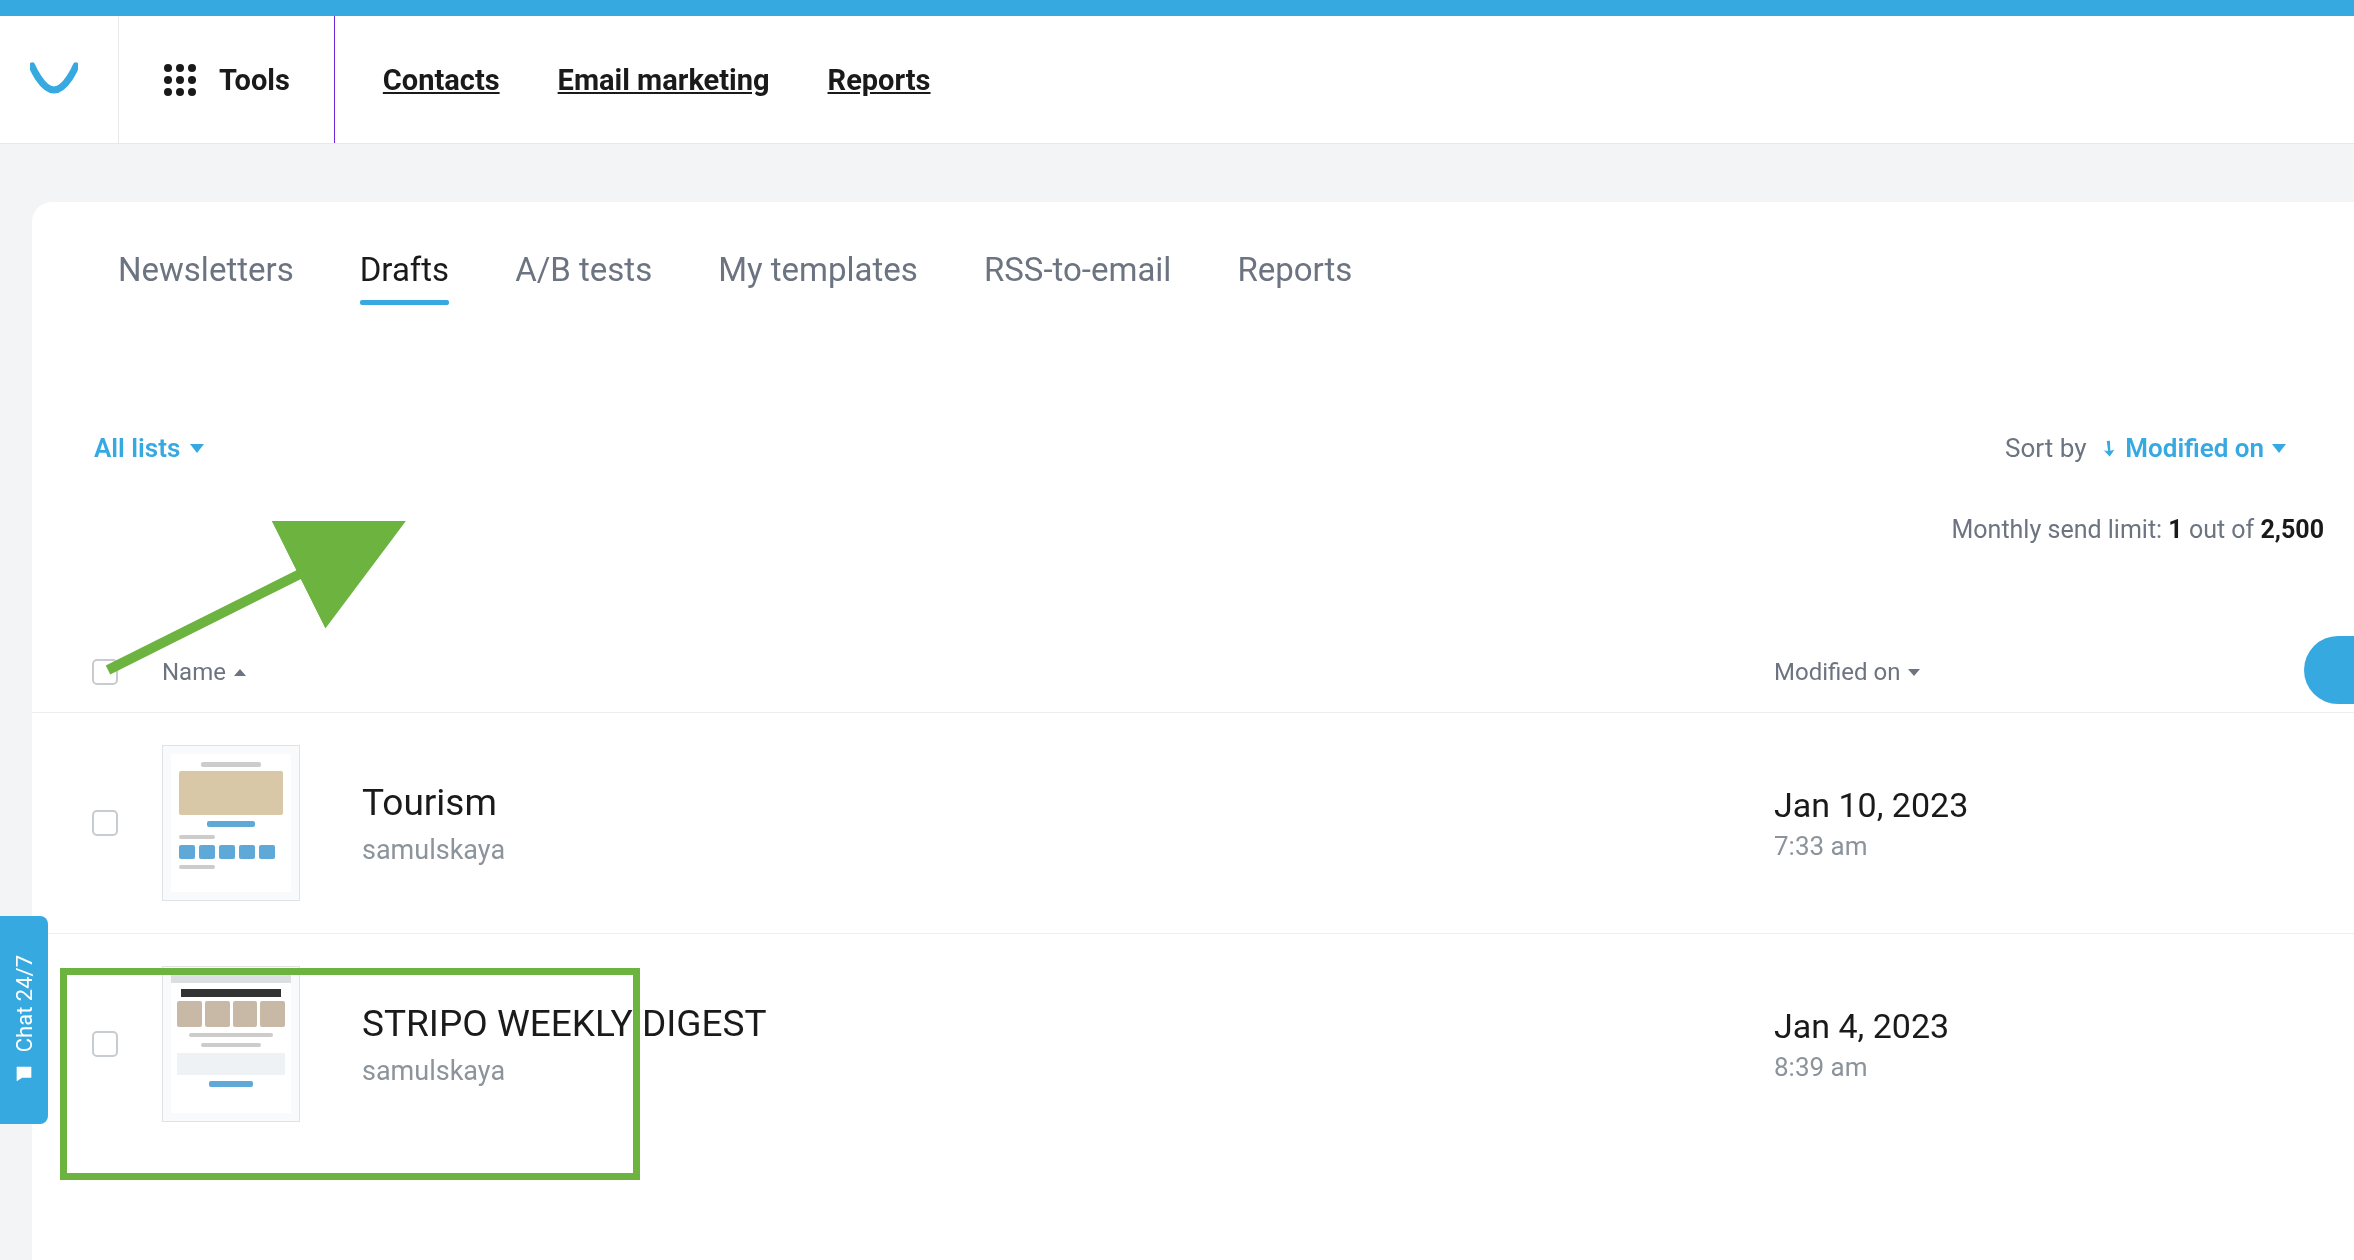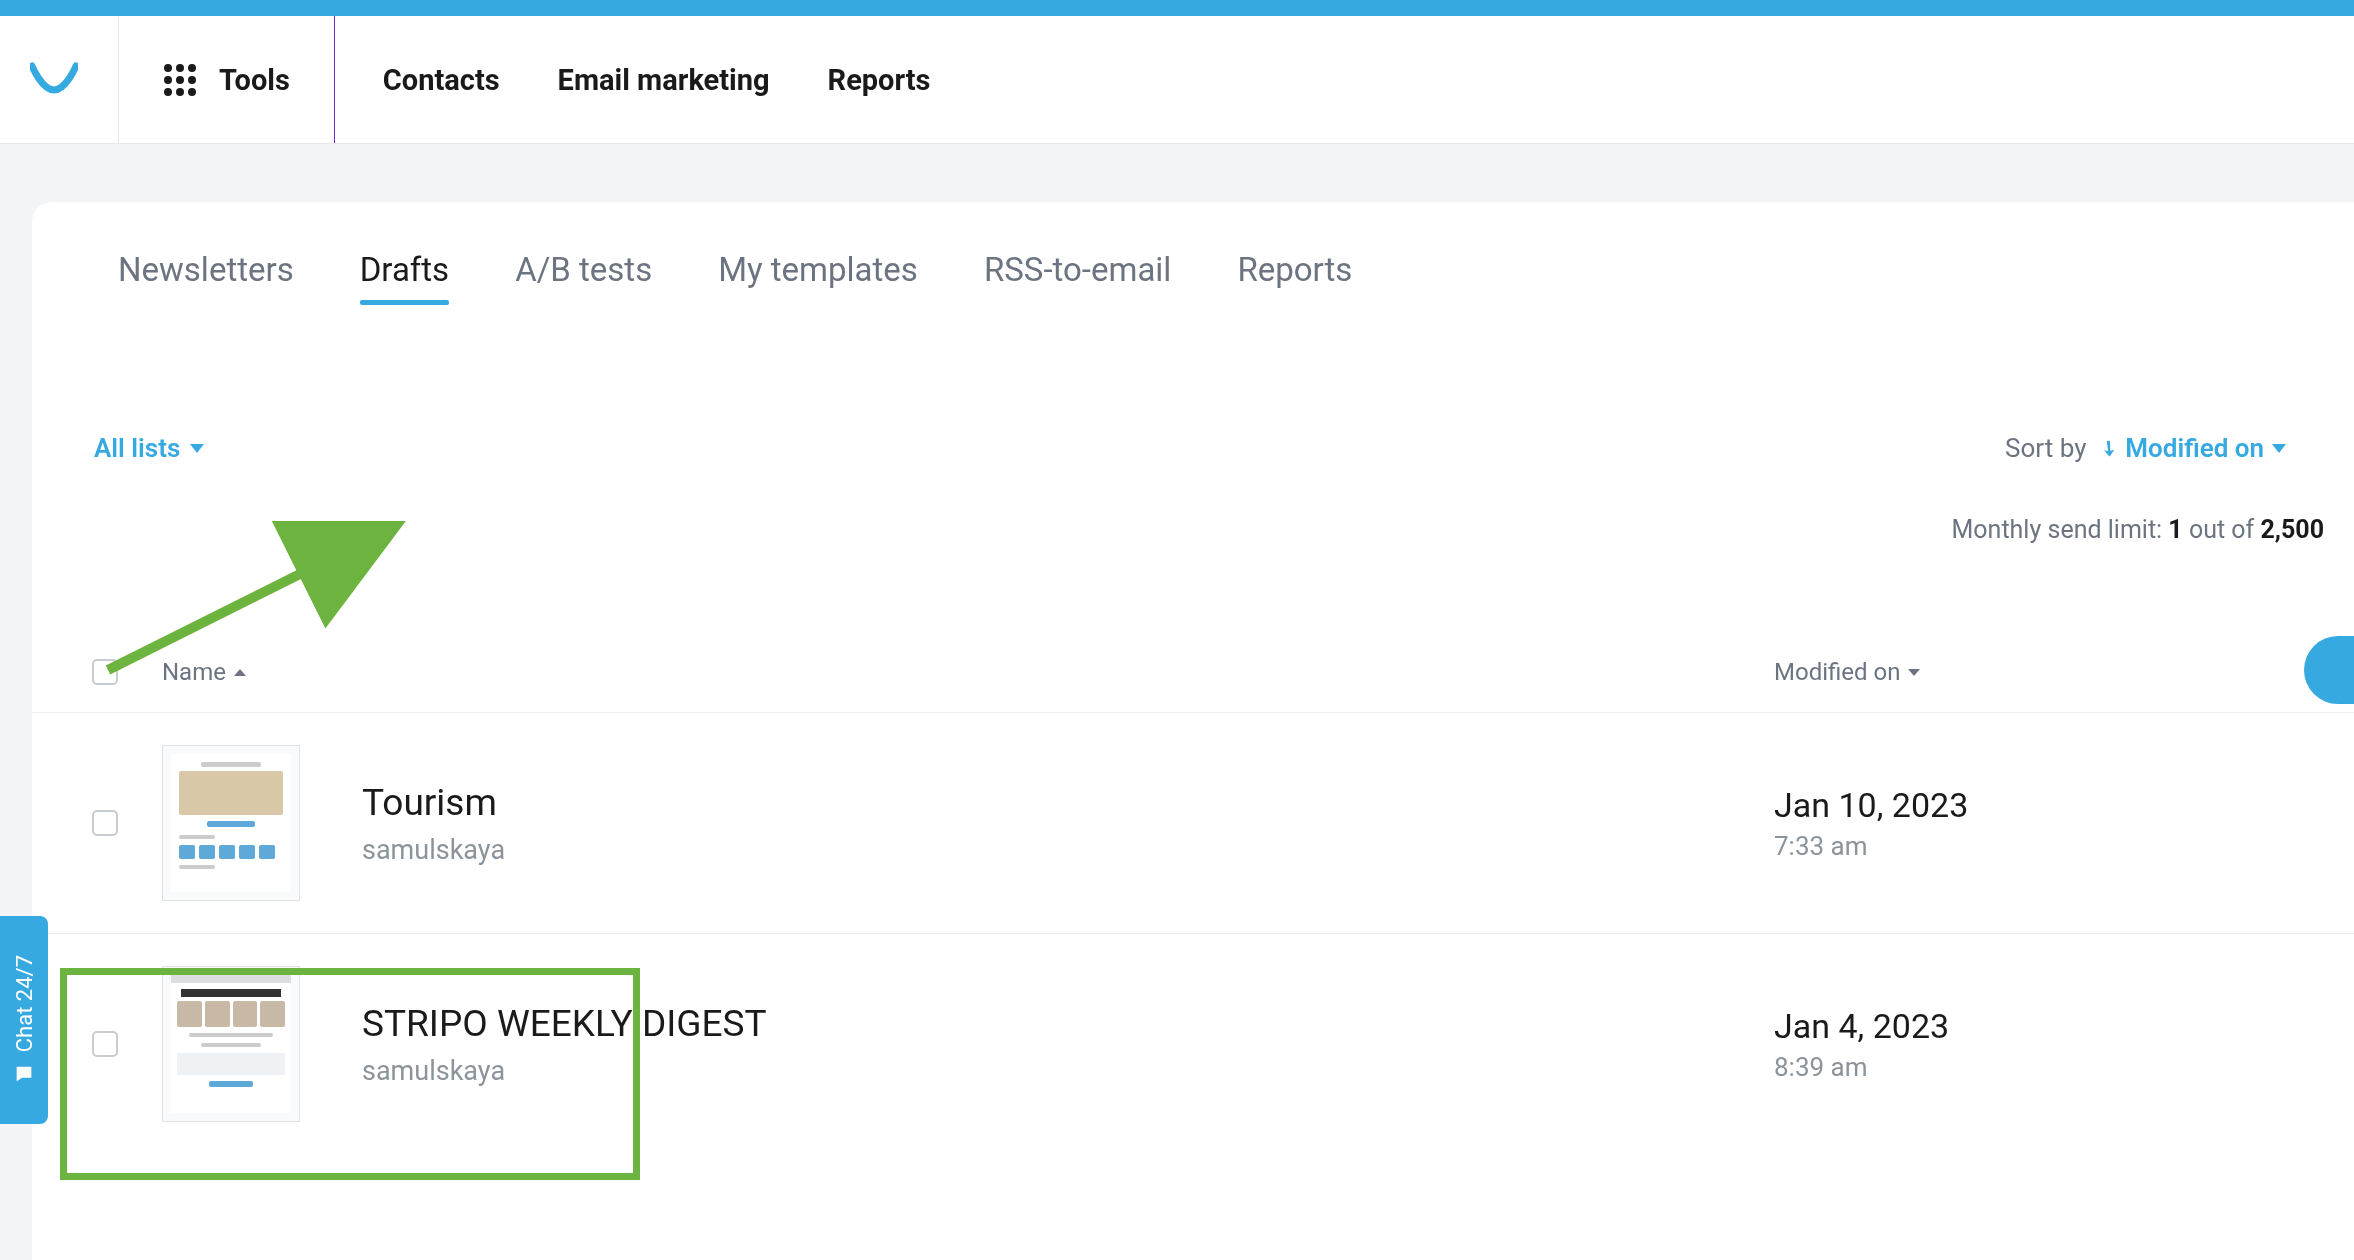--- a/index.html
+++ b/index.html
@@ -33,21 +33,21 @@
 
   .tools-wrap {
     display: flex; align-items: center; gap: 22px;
     padding: 8px 44px; border-right: 1px solid #6d28d9; height: 100%;
   }
   .tools-label { font-size: 29px; font-weight: 700; color: #1a1a1a; }
 
   .main-nav {
     display: flex; align-items: center; gap: 58px; padding-left: 48px;
   }
-  .main-nav-item { font-size: 29px; font-weight: 700; color: #1a1a1a; cursor: pointer; }
+  .main-nav-item { font-size: 29px; font-weight: 700; color: #1a1a1a; cursor: pointer; text-decoration: underline; }
 
   
   .content-card {
     background: #fff;
     border-radius: 20px 0 0 0;
     margin: 58px 0 0 32px;
     padding: 48px 0 0 0;
     position: relative;
     min-height: 1060px;
   }

